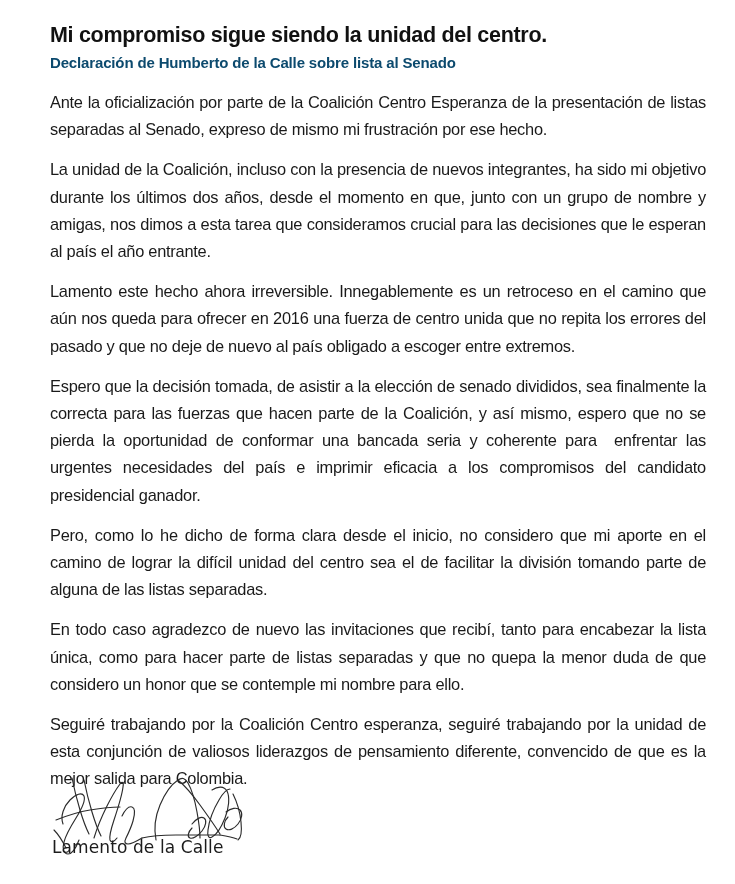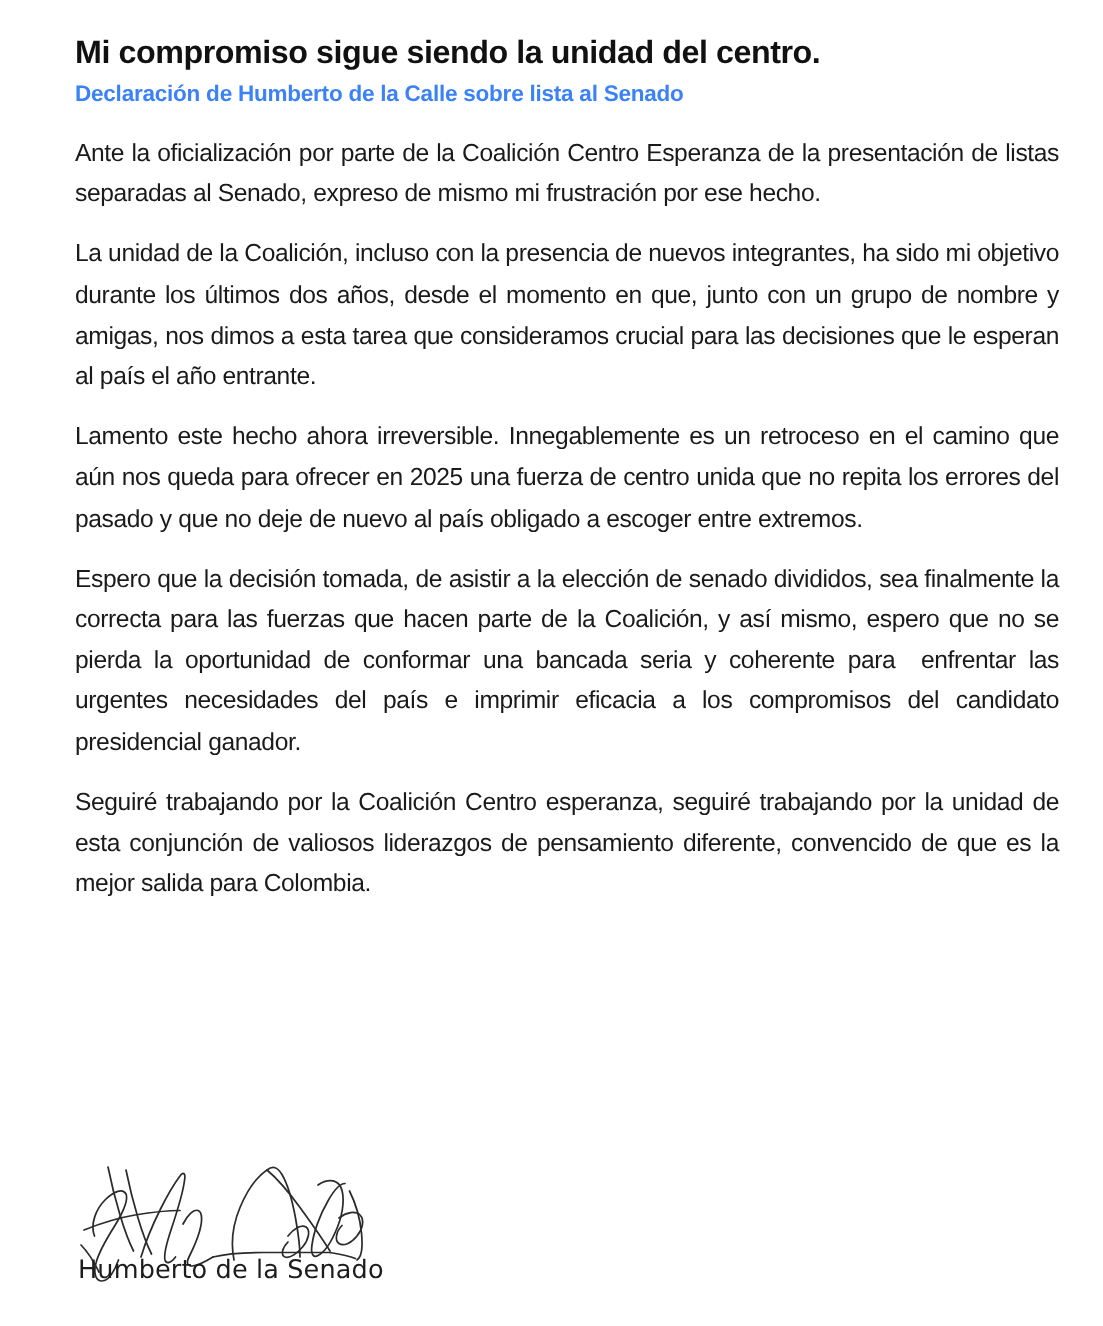--- a/index.html
+++ b/index.html
@@ -37,21 +37,21 @@
     margin: 0 0 6px 0;
     color: #111111;
     font-family: "Liberation Sans", sans-serif;
   }
   .doc-subtitle {
     font-size: 15px;
     font-weight: bold;
     letter-spacing: -0.15px;
     line-height: 1.25;
     margin: 0 0 16px 0;
-    color: #3b82f6;
+    color: #0c4a6e;
   }
   .body-text {
     font-size: 16.4px;
     line-height: 27.2px;
     text-align: justify;
     text-justify: inter-word;
     margin: 0 0 13px 0;
     letter-spacing: -0.25px;
     color: #1a1a1a;
     white-space: pre-wrap;
@@ -96,22 +96,24 @@
 <div class="page">
 
   <div class="content">
 
     <h1 class="doc-title">Mi compromiso sigue siendo la unidad del centro.</h1>
 
     <h2 class="doc-subtitle">Declaración de Humberto de la Calle sobre lista al Senado</h2>
 
     <p class="body-text">Ante la oficialización por parte de la Coalición Centro Esperanza de la presentación de listas separadas al Senado, expreso de mismo mi frustración por ese hecho.</p>
     <p class="body-text">La unidad de la Coalición, incluso con la presencia de nuevos integrantes, ha sido mi objetivo durante los últimos dos años, desde el momento en que, junto con un grupo de nombre y amigas, nos dimos a esta tarea que consideramos crucial para las decisiones que le esperan al país el año entrante.</p>
-    <p class="body-text">Lamento este hecho ahora irreversible. Innegablemente es un retroceso en el camino que aún nos queda para ofrecer en 2025 una fuerza de centro unida que no repita los errores del pasado y que no deje de nuevo al país obligado a escoger entre extremos.</p>
+    <p class="body-text">Lamento este hecho ahora irreversible. Innegablemente es un retroceso en el camino que aún nos queda para ofrecer en 2016 una fuerza de centro unida que no repita los errores del pasado y que no deje de nuevo al país obligado a escoger entre extremos.</p>
     <p class="body-text">Espero que la decisión tomada, de asistir a la elección de senado divididos, sea finalmente la correcta para las fuerzas que hacen parte de la Coalición, y así mismo, espero que no se pierda la oportunidad de conformar una bancada seria y coherente para  enfrentar las urgentes necesidades del país e imprimir eficacia a los compromisos del candidato presidencial ganador.</p>
+    <p class="body-text">Pero, como lo he dicho de forma clara desde el inicio, no considero que mi aporte en el camino de lograr la difícil unidad del centro sea el de facilitar la división tomando parte de alguna de las listas separadas.</p>
+    <p class="body-text">En todo caso agradezco de nuevo las invitaciones que recibí, tanto para encabezar la lista única, como para hacer parte de listas separadas y que no quepa la menor duda de que considero un honor que se contemple mi nombre para ello.</p>
     <p class="body-text">Seguiré trabajando por la Coalición Centro esperanza, seguiré trabajando por la unidad de esta conjunción de valiosos liderazgos de pensamiento diferente, convencido de que es la mejor salida para Colombia.</p>
 
   </div>
 
   <div class="signature-block">
 
     <div class="signature-mark">
       <svg viewBox="0 0 250 88" xmlns="http://www.w3.org/2000/svg" fill="none" stroke="#2b2b2b" stroke-width="1.15" stroke-linecap="round" stroke-linejoin="round">
         <path d="M13,52 C10,44 14,34 20,28 C26,22 32,20 34,24 C36,29 31,38 26,46 C21,54 16,62 14,70 C12,77 14,82 18,82 C22,82 26,76 29,68"></path>
         <path d="M22,6 C24,16 27,28 30,38 C33,48 36,56 39,62"></path>
@@ -124,17 +126,17 @@
         <path d="M128,8 C134,13 142,22 150,33 C158,44 165,54 170,62"></path>
         <path d="M142,52 C146,47 151,44 154,46 C157,48 156,54 152,59 C148,64 143,67 140,66 C137,65 138,60 142,56"></path>
         <path d="M162,18 C168,14 174,14 177,19 C180,25 179,36 175,46 C171,56 166,63 162,65 C159,67 157,64 158,58 C159,50 163,38 169,28 C173,21 177,17 180,17"></path>
         <path d="M176,40 C181,36 187,35 190,38 C193,41 192,47 188,52 C184,57 179,59 176,57 C173,55 174,49 178,45"></path>
         <path d="M183,22 C187,30 190,40 191,50 C192,60 191,66 188,68"></path>
         <path d="M170,63 C176,64 182,65 187,67"></path>
         <path d="M4,58 C8,62 12,68 16,76"></path>
       </svg>
     </div>
 
-    <div class="signature-name">Humberto de la Senado</div>
+    <div class="signature-name">Lamento de la Calle</div>
 
   </div>
 
 </div>
 
 </body></html>

